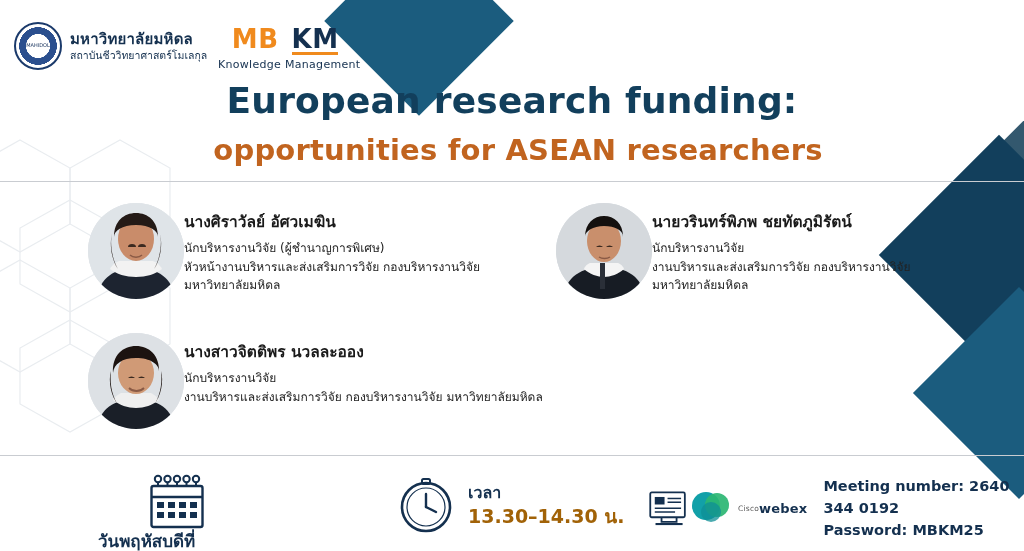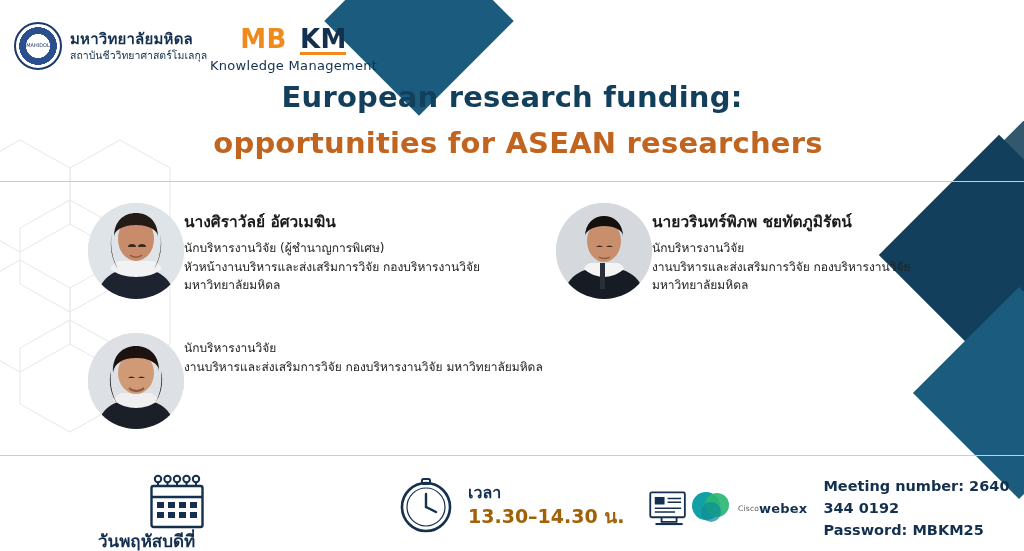--- a/index.html
+++ b/index.html
@@ -52,26 +52,26 @@
   }
   .mu-text{line-height:1.15;}
   .mu-text .th1{font-size:15px;color:#14304f;font-weight:bold;letter-spacing:.2px;}
   .mu-text .th2{font-size:10.5px;color:#14304f;}
 
   .logo-mbkm{position:absolute;left:210px;top:24px;text-align:center;}
   .mbkm-row{display:flex;align-items:flex-start;gap:13px;justify-content:center;}
   .mbkm-mb{font-size:26px;font-weight:bold;color:#f08a1d;letter-spacing:.5px;font-family:"DejaVu Sans",sans-serif;}
   .mbkm-km{font-size:26px;font-weight:bold;color:#14304f;letter-spacing:.5px;font-family:"DejaVu Sans",sans-serif;}
   .mbkm-km-underline{height:3px;background:#f08a1d;width:46px;margin:-2px auto 0 auto;}
-  .mbkm-sub{font-size:13px;color:#14304f;letter-spacing:.3px;margin-top:3px;}
+  .mbkm-sub{font-size:11px;color:#14304f;letter-spacing:.3px;margin-top:3px;margin-left:8px;}
 
   
   .title-wrap{position:absolute;left:0;top:80px;width:1024px;text-align:center;}
   .title-l1{
-    font-size:29px;font-weight:bold;color:#123f5c;letter-spacing:.2px;
+    font-size:36px;font-weight:bold;color:#123f5c;letter-spacing:.2px;
     font-family:"DejaVu Sans","Liberation Sans",sans-serif;
   }
   .title-l2{
     font-size:29px;font-weight:bold;color:#c1641f;margin-top:12px;letter-spacing:.2px;
     font-family:"DejaVu Sans","Liberation Sans",sans-serif;
     padding-left:12px;
   }
 
   
   .speaker{position:absolute;display:flex;align-items:flex-start;}
@@ -216,20 +216,21 @@
         <path d="M33 60c0 0-6 3-8 7 6 5 15 8 23 8s17-3 23-8c-2-4-8-7-8-7z" fill="#efefef"></path>
         <ellipse cx="48" cy="40" rx="18" ry="21" fill="#d09a76"></ellipse>
         <path d="M25 40c-1-18 10-27 23-27s24 9 23 27c1-9-9-15-23-15s-22 6-23 15z" fill="#1c1310"></path>
         <path d="M23 38c-2 16 3 28 7 34-7-9-10-24-7-34z" fill="#1c1310"></path>
         <path d="M73 38c2 16-3 28-7 34 7-9 10-24 7-34z" fill="#1c1310"></path>
         <path d="M40 45a4 3 0 0 1 7 0M50 45a4 3 0 0 1 7 0" fill="#3b2a20"></path>
         <path d="M41 55c4 4 11 4 15 0" stroke="#8a5a45" stroke-width="1.8" fill="none"></path>
       </svg>
     </div>
     <div class="sp-info">
+      <div class="sp-name">นางสาวจิตติพร นวลละออง</div>
       <div class="sp-line">นักบริหารงานวิจัย</div>
       <div class="sp-line">งานบริหารและส่งเสริมการวิจัย กองบริหารงานวิจัย มหาวิทยาลัยมหิดล</div>
     </div>
   </div>
 
   <div class="footer">
 
     <div class="foot-block" id="foot-date">
       <svg class="cal-icon" viewBox="0 0 56 56" xmlns="http://www.w3.org/2000/svg">
         <circle cx="9" cy="5" r="3.2" fill="none" stroke="#14304f" stroke-width="2"></circle>

